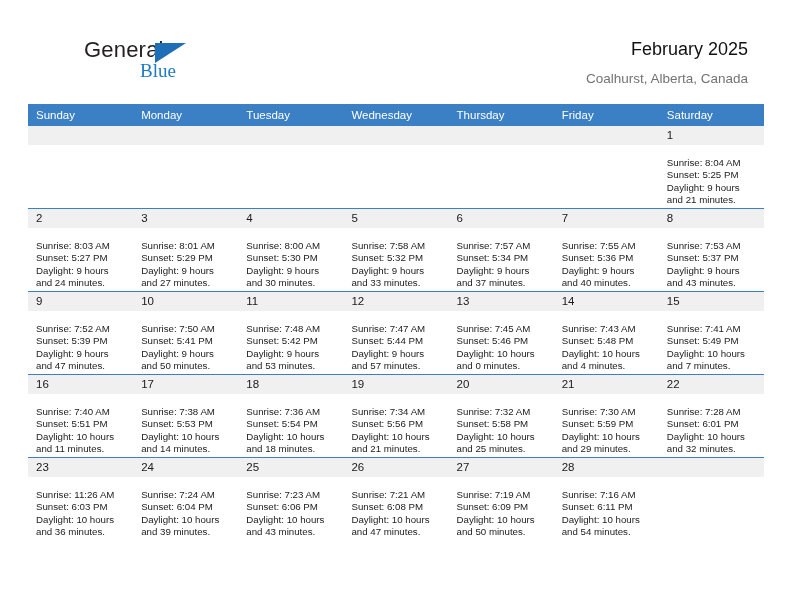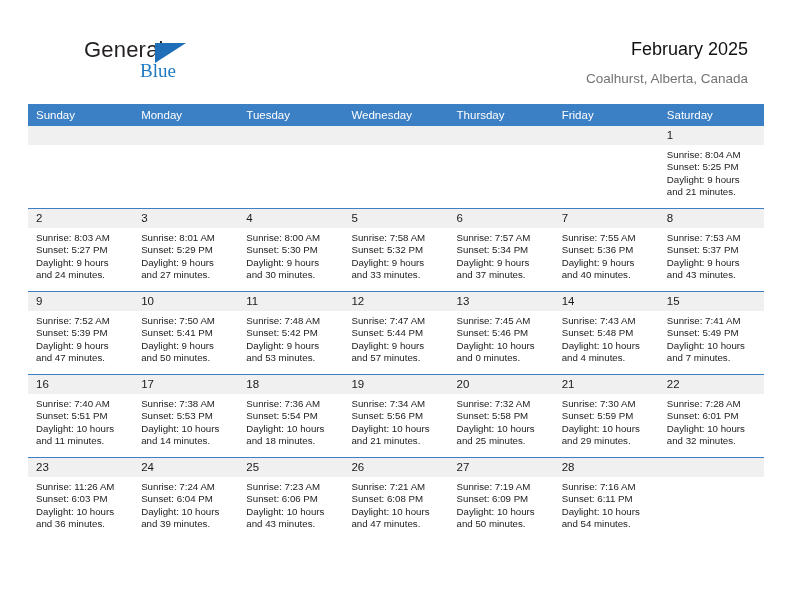--- a/index.html
+++ b/index.html
@@ -125,21 +125,21 @@
     font-size: 11.5px;
     color: #1a1a1a;
     padding: 3px 0 3px 8px;
     height: 13px;
     line-height: 13px;
   }
   .daynum.empty {
     color: transparent;
   }
   .details {
-    padding: 4px 6px 0 8px;
+    padding: 12px 6px 0 8px;
     font-size: 9.7px;
     line-height: 12.4px;
     color: #222222;
   }
   .details div {
     white-space: nowrap;
   }
 </style>
 </head>
 <body>

